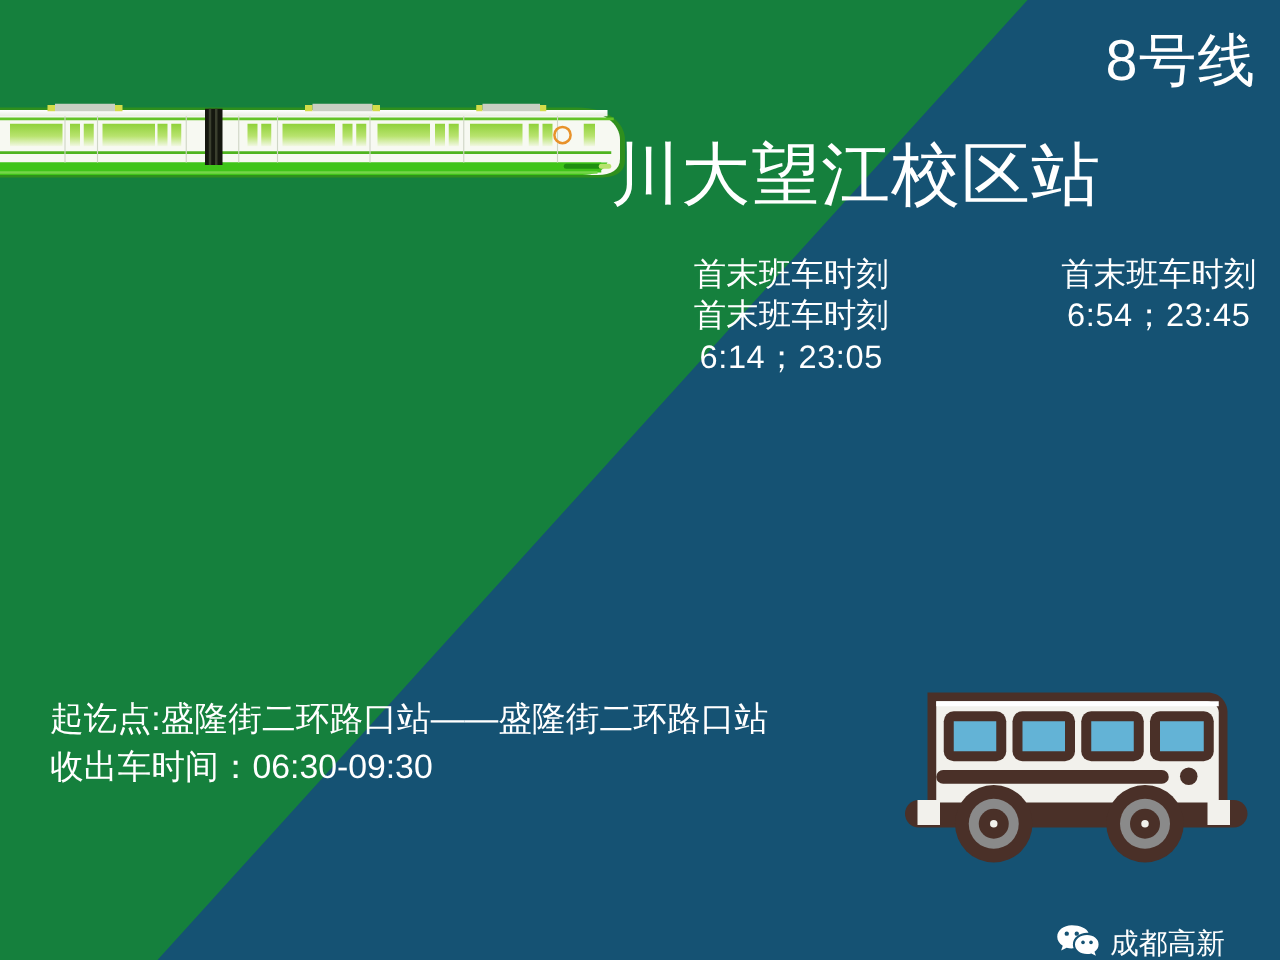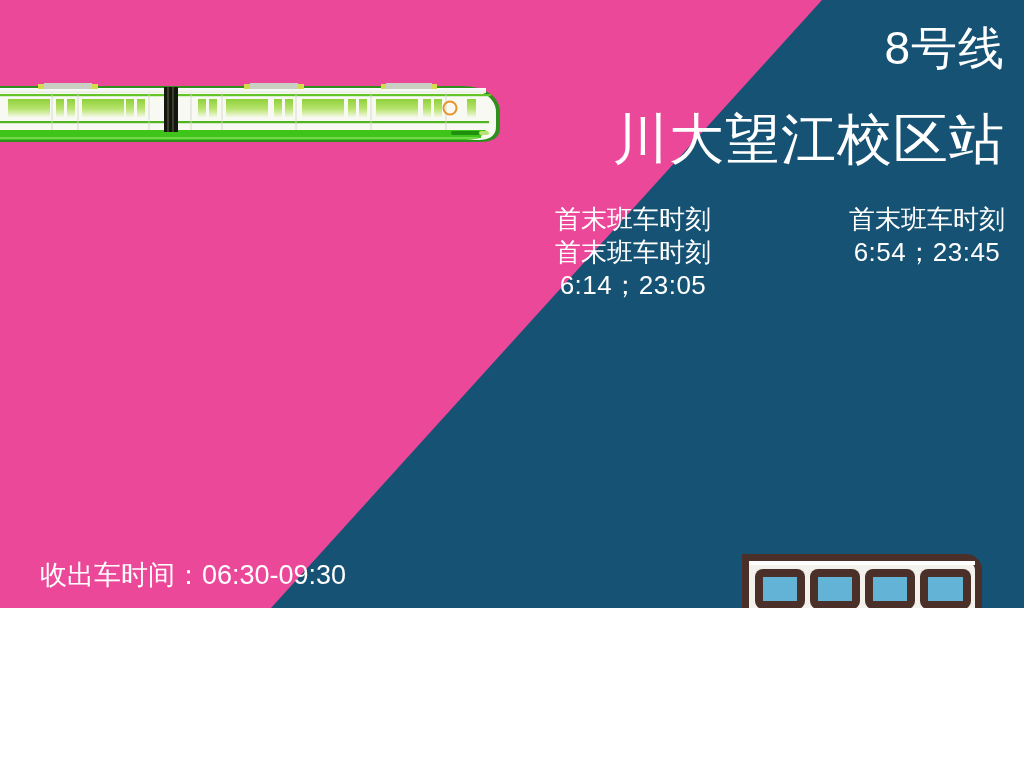--- a/index.html
+++ b/index.html
@@ -3,22 +3,22 @@
 <meta charset="utf-8">
 <style>
   html, body {
     margin: 0; padding: 0;
     width: 1024px; height: 768px;
     overflow: hidden;
     font-family: "Liberation Sans", sans-serif;
   }
   #poster {
     position: relative;
-    width: 1024px; height: 608px;
-    background: #ec4899;
+    width: 1024px; height: 768px;
+    background: #15803d;
     overflow: hidden;
   }
   
   #blue-wedge {
     position: absolute;
     inset: 0;
     background: #155273;
     clip-path: polygon(822px 0px, 1024px 0px, 1024px 768px, 126px 768px);
   }
 
@@ -42,21 +42,21 @@
     font-size: 46px;
     line-height: 52px;
     letter-spacing: 1px;
     white-space: nowrap;
   }
   #station-title {
     position: absolute;
     right: 19px;
     top: 108px;
     width: 640px;
-    text-align: right;
+    text-align: center;
     color: #ffffff;
     font-size: 55px;
     line-height: 62px;
     letter-spacing: 1px;
     white-space: nowrap;
   }
 
   #schedules {
     position: absolute;
     left: 555px;
@@ -210,20 +210,21 @@
       <div class="lbl">首末班车时刻</div>
       <div class="times">6:14；23:05</div>
     </div>
     <div class="sched-col">
       <div class="lbl">首末班车时刻</div>
       <div class="times">6:54；23:45</div>
     </div>
   </div>
 
   <div id="bus-route-info">
+    <div>起讫点:盛隆街二环路口站——盛隆街二环路口站</div>
     <div>收出车时间：06:30-09:30</div>
   </div>
 
   <svg id="bus-icon" viewBox="0 0 290 170">
     <g>
 
       <rect x="8" y="112" width="274" height="22" rx="11" fill="#4a3028"></rect>
 
       <path d="M26 26 H250 C259 26 266 33 266 42 V120 H26 Z" fill="#4a3028"></path>
       <path d="M33 33 H250 C254 33 259 37 259 42 V114 H33 Z" fill="#f2f1ec"></path>

